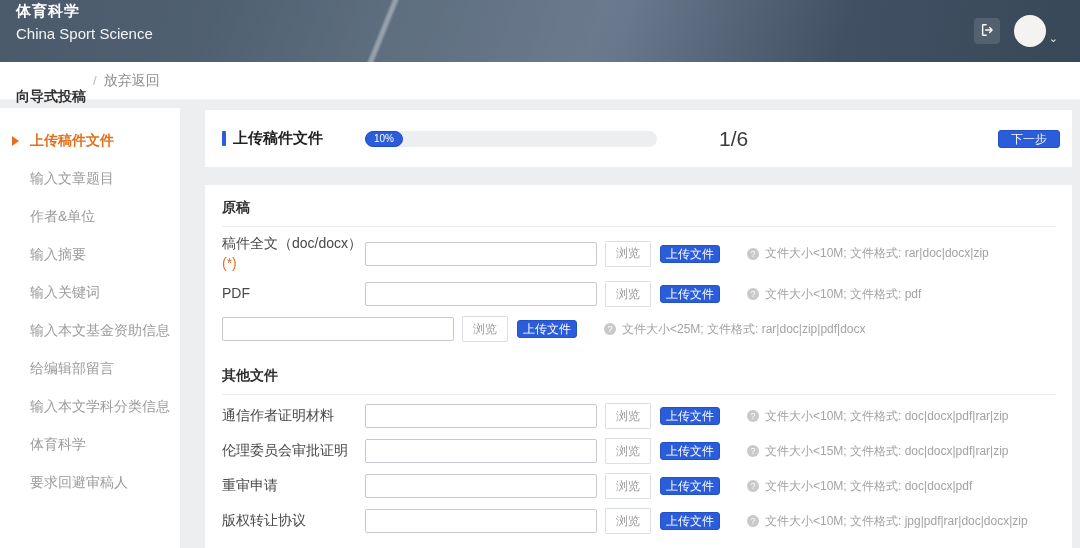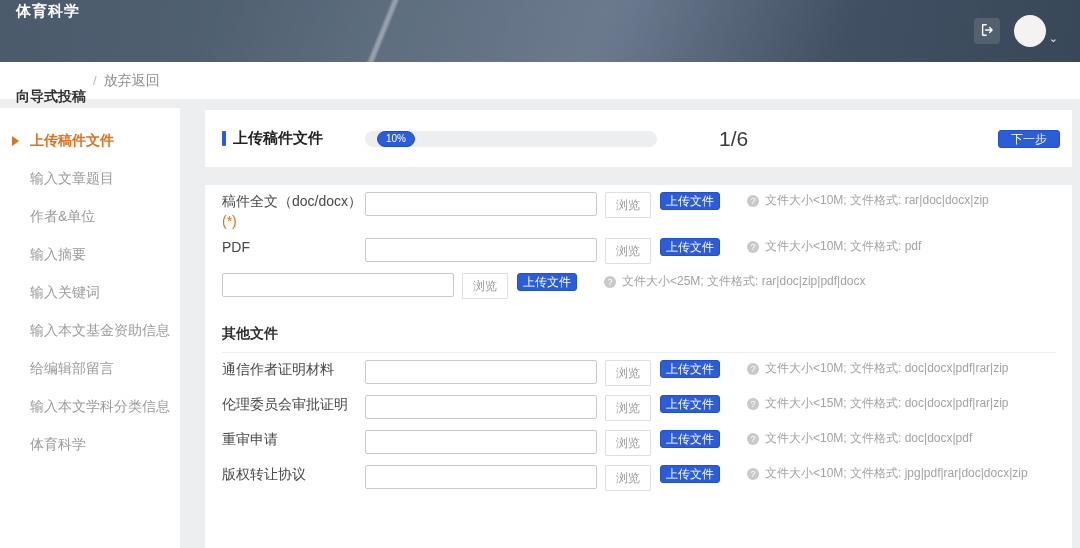--- a/index.html
+++ b/index.html
@@ -83,21 +83,21 @@
   }
   .step-title { display: flex; align-items: center; gap: 7px; }
   .step-title .bar { width: 4px; height: 15px; background: #2b5cd9; border-radius: 1px; }
   .step-title .txt { font-weight: bold; font-size: 15px; color: #222; }
   .progress-track {
     margin-left: 42px;
     width: 292px; height: 16px; border-radius: 8px;
     background: #eceef0; position: relative;
   }
   .progress-pill {
-    position: absolute; left: 12px; top: 0;
+    position: absolute; left: 0; top: 0;
     width: 38px; height: 16px; border-radius: 8px;
     background: #2b5cd9; border: 1px solid #1f4dc2;
     color: #fff; font-size: 10px;
     display: flex; align-items: center; justify-content: center;
   }
   .step-counter { margin-left: 62px; font-size: 21px; color: #3a3a3a; }
   .next-btn-top { margin-left: auto; }
 
   .btn-blue {
     background: #2b5cd9; color: #ffffff; border: 1px solid #2452c6;
@@ -112,21 +112,21 @@
     position: absolute; top: 57px; left: 0; right: 0; bottom: 0;
     padding: 0 16px 12px 17px;
     overflow: hidden;
   }
   .section-title {
     font-weight: bold; font-size: 14px; color: #2f2f2f;
     padding: 14px 0 9px 0;
     border-bottom: 1px solid #ededed;
   }
   .form-row {
-    display: flex; align-items: flex-start;
+    display: flex; align-items: center;
     margin-top: 7px; min-height: 28px;
   }
   .row-label {
     width: 143px; font-size: 14px; color: #494949;
     line-height: 1.4; flex-shrink: 0;
   }
   .req { color: #e2711d; }
   .file-input {
     width: 232px; height: 24px;
     border: 1px solid #c6cad0; border-radius: 2px;
@@ -152,20 +152,21 @@
   }
 
   .sec2 { margin-top: 10px; }
 </style>
 </head>
 <body>
 
 <div class="app-header">
   <div class="brand">
     <div class="brand-zh">体育科学</div>
+    <div class="brand-en">China Sport Science</div>
   </div>
   <div class="header-right">
     <button class="logout-btn">
       <span>
         <svg width="14" height="14" viewBox="0 0 16 16" fill="none">
           <path d="M7 2H3.5C3.2 2 3 2.2 3 2.5v11c0 .3.2.5.5.5H7" stroke="#ffffff" stroke-width="1.6" stroke-linecap="round"></path>
           <path d="M6.5 8h7M11 5.2L13.8 8 11 10.8" stroke="#ffffff" stroke-width="1.6" stroke-linecap="round" stroke-linejoin="round"></path>
         </svg>
       </span>
     </button>
@@ -206,38 +207,42 @@
       </div>
     <div class="side-item">
         <span>给编辑部留言</span>
       </div>
     <div class="side-item">
         <span>输入本文学科分类信息</span>
       </div>
     <div class="side-item">
         <span>体育科学</span>
       </div>
+    <div class="side-item">
+        <span>要求回避审稿人</span>
+      </div>
   </div>
 
   <div class="main-col">
 
     <div class="step-card">
       <div class="step-title">
         <span class="bar"></span>
         <span class="txt">上传稿件文件</span>
       </div>
       <div class="progress-track">
         <div class="progress-pill">10%</div>
       </div>
       <div class="step-counter">1/6</div>
       <button class="btn-blue next-btn-top">下一步</button>
     </div>
 
     <div class="form-card">
 
+      <div class="section-title">原稿</div>
 
       <div class="form-row">
         <div class="row-label">
           <span>稿件全文（doc/docx）</span>
           <span class="req">(*)</span>
         </div>
         <input class="file-input" style="">
         <button class="browse-btn">浏览</button>
         <button class="btn-blue upload-btn">上传文件</button>
         <div class="hint">

